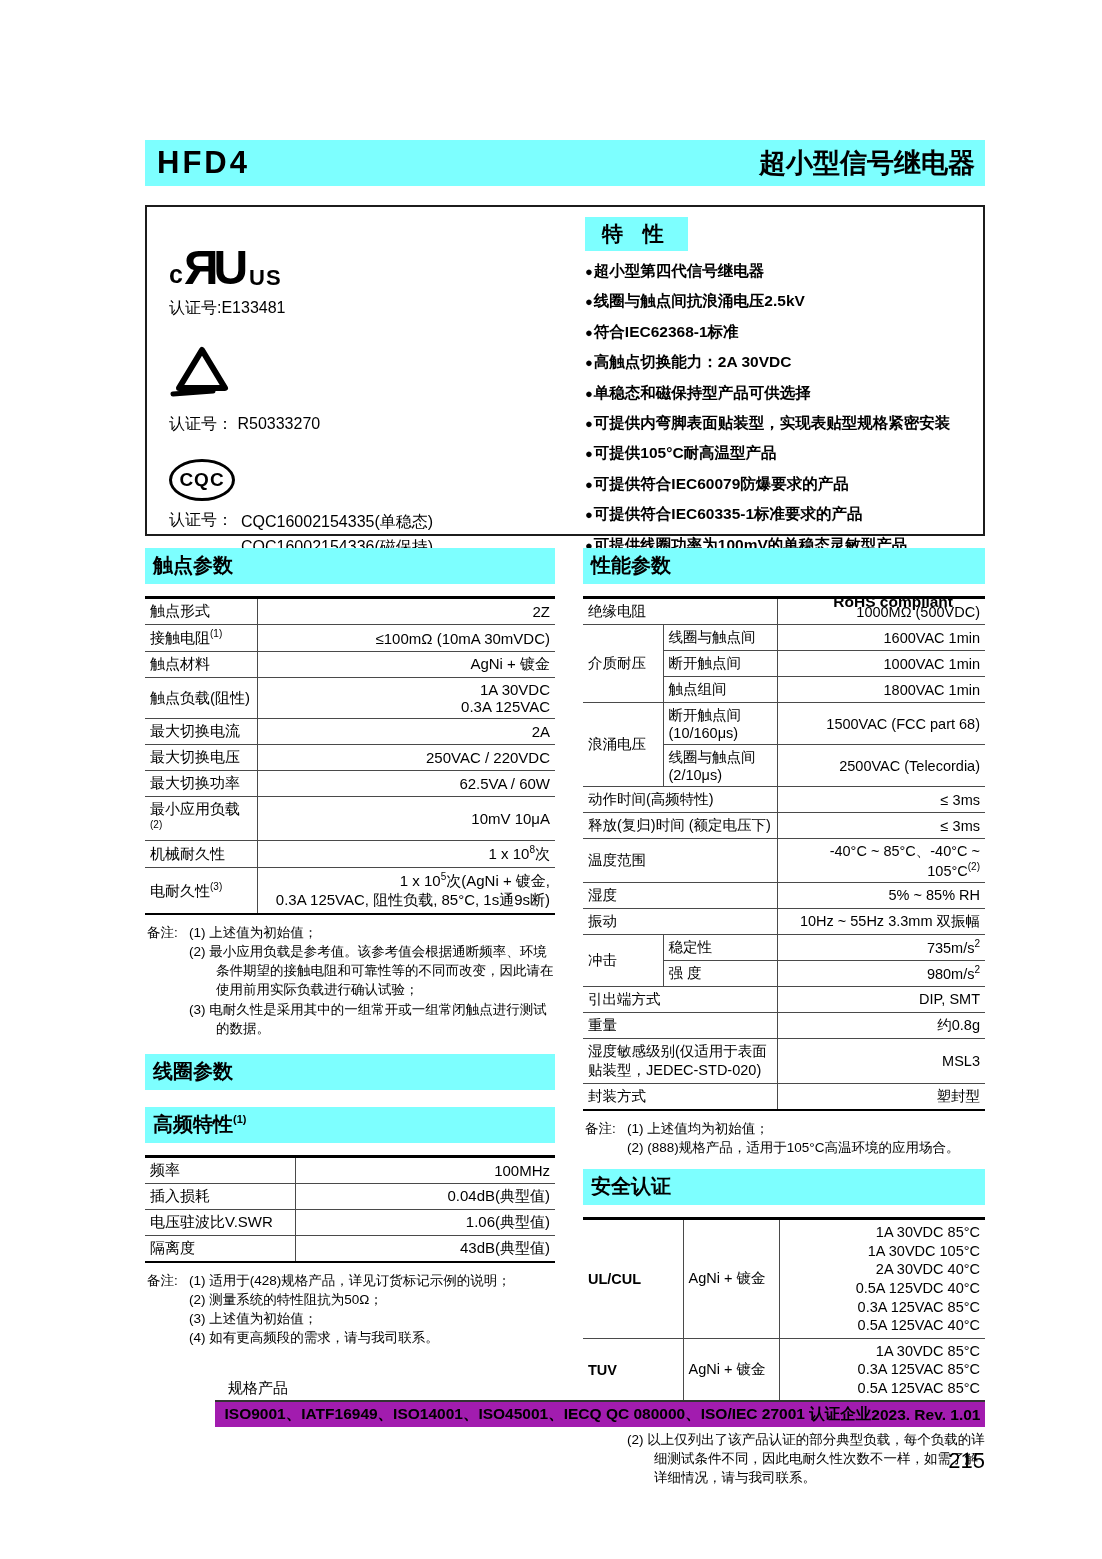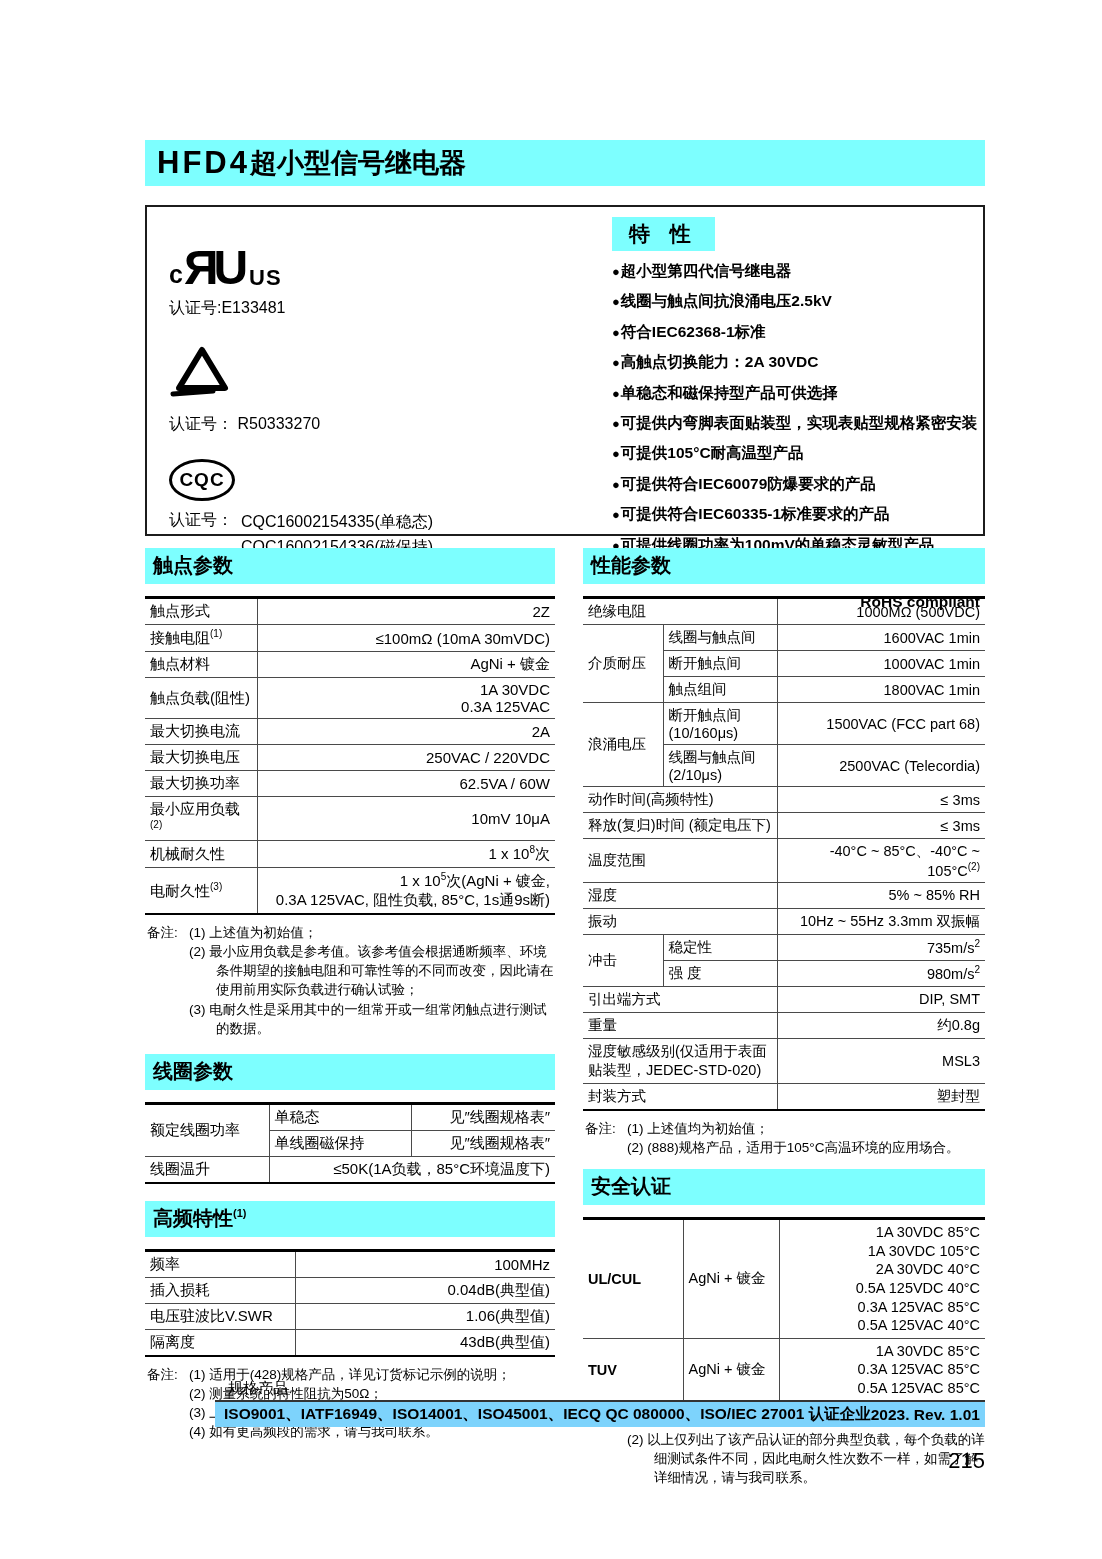--- a/index.html
+++ b/index.html
@@ -5,21 +5,21 @@
   * { margin:0; padding:0; box-sizing:border-box; }
   html,body { background:#ffffff; }
   body {
     width:1102px; height:1559px; position:relative;
     font-family:"Liberation Sans", sans-serif; color:#000;
   }
 
   
   .title-bar {
     position:absolute; left:145px; top:140px; width:840px; height:46px;
-    background:#7dffff; display:flex; align-items:center; justify-content:flex-start;
+    background:#7dffff; display:flex; align-items:center; justify-content:space-between;
     padding:0 10px 0 12px;
   }
   .model { font-size:31px; font-weight:bold; letter-spacing:3px; }
   .subtitle { font-size:27px; font-weight:bold; }
 
   
   .cert-box {
     position:absolute; left:145px; top:205px; width:840px; height:331px;
     border:2px solid #1c1c1c; background:#fff;
   }
@@ -32,21 +32,21 @@
   .tuv-logo { margin-top:26px; }
   .cqc-logo {
     margin-top:24px; width:66px; height:42px; border:3px solid #000; border-radius:50%;
     display:flex; align-items:center; justify-content:center;
     font-size:19px; font-weight:bold; letter-spacing:1px;
   }
   .cqc-lines { display:flex; }
   .cqc-lines .nums { margin-left:8px; }
   .cqc-lines .nums div { line-height:1.55; }
 
-  .features-col { position:absolute; left:465px; top:10px; width:372px; }
+  .features-col { position:absolute; left:438px; top:10px; width:372px; }
   .features-title {
     display:inline-block; background:#7dffff; font-size:21px; font-weight:bold;
     padding:3px 17px; letter-spacing:7px; margin-bottom:5px;
   }
   .features-list { list-style:none; }
   .features-list li { font-size:15.5px; line-height:29.4px; white-space:nowrap;font-weight:bold; }
   .features-list .bullet { margin-right:1px; font-size:13px; }
   .rohs { text-align:right; font-weight:bold; font-size:15.5px; margin-top:3px; padding-right:4px; }
 
   
@@ -80,22 +80,22 @@
   
   .notes { display:flex; font-size:13.5px; line-height:1.42; margin:8px 0 16px 2px; }
   .notes-label { flex:0 0 42px; }
   .notes-items { flex:1; }
   .note { padding-left:27px; text-indent:-27px; }
 
   
   .brand { position:absolute; left:228px; top:1379px; font-size:15px; }
   .footer-bar {
     position:absolute; left:215px; top:1400px; width:770px; height:27px;
-    background:#7dd3fc; border-top:2px solid #333;
-    display:flex; align-items:center; justify-content:flex-start;
+    background:#a21caf; border-top:2px solid #333;
+    display:flex; align-items:center; justify-content:center;
     font-size:15.5px; font-weight:bold; padding:0 4px 0 9px;
   }
   .page-number { position:absolute; left:940px; top:1448px; width:45px; text-align:right; font-size:22px; }
 </style>
 </head>
 <body>
 
 <div class="page">
 
   <div class="title-bar">
@@ -214,42 +214,20 @@
     <div class="notes">
       <span class="notes-label">备注:</span>
       <div class="notes-items">
         <div class="note">(1) 上述值为初始值；</div>
         <div class="note">(2) 最小应用负载是参考值。该参考值会根据通断频率、环境条件期望的接触电阻和可靠性等的不同而改变，因此请在使用前用实际负载进行确认试验；</div>
         <div class="note">(3) 电耐久性是采用其中的一组常开或一组常闭触点进行测试的数据。</div>
       </div>
     </div>
 
     <div class="section-title"><span>线圈参数</span></div>
-    <table class="spec coilt">
-      <colgroup>
-          <col style="width:124px">
-          <col style="width:142px">
-          <col>
-        </colgroup>
-      <tbody>
-          <tr>
-            <td class="lbl" rowspan="2">额定线圈功率</td>
-            <td class="sub">单稳态</td>
-            <td class="val">见″线圈规格表″</td>
-          </tr>
-      <tr>
-            <td class="sub">单线圈磁保持</td>
-            <td class="val">见″线圈规格表″</td>
-          </tr>
-      <tr>
-            <td class="lbl">线圈温升</td>
-            <td class="val" colspan="2">≤50K(1A负载，85°C环境温度下)</td>
-          </tr>
-    </tbody>
-      </table>
 
     <div class="section-title" style="margin-top:17px;"><span>高频特性</span><sup>(1)</sup></div>
     <table class="spec hft">
       <colgroup>
           <col style="width:150px">
           <col>
         </colgroup>
       <tbody>
           <tr>
             <td class="lbl">频率</td>

